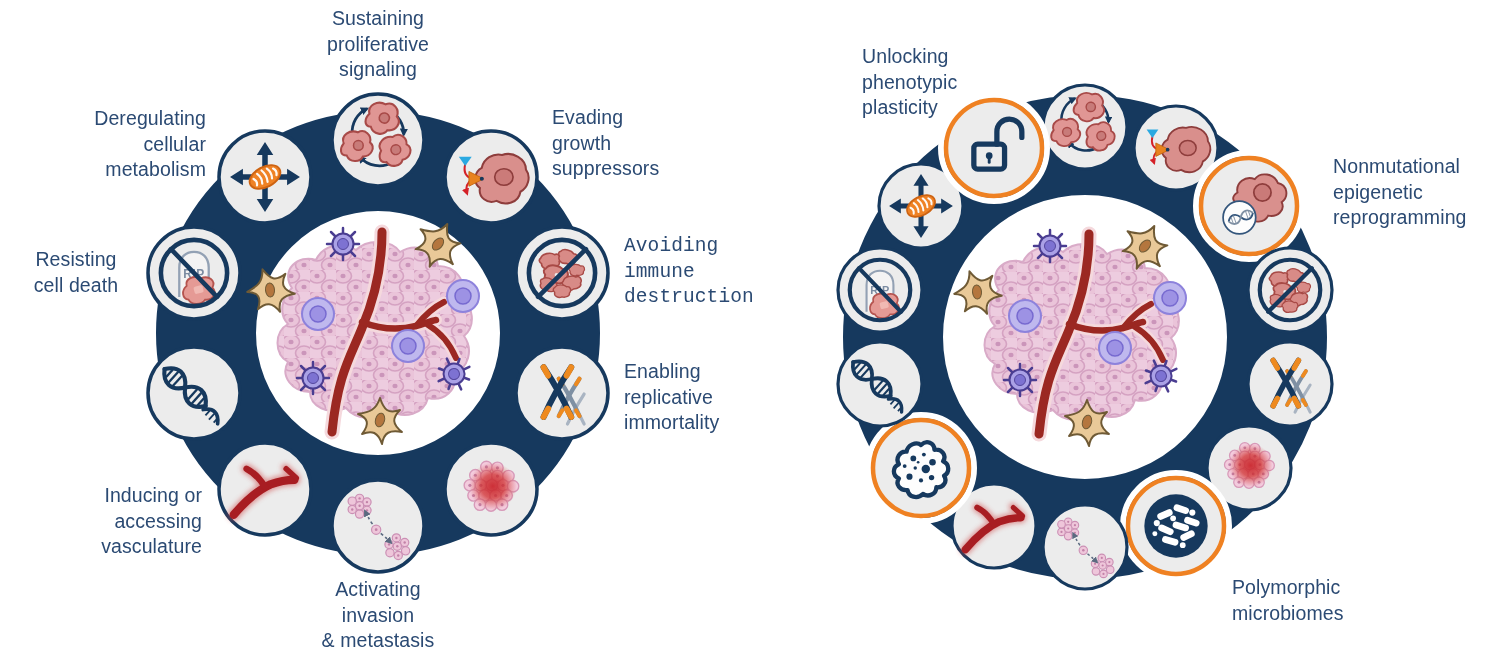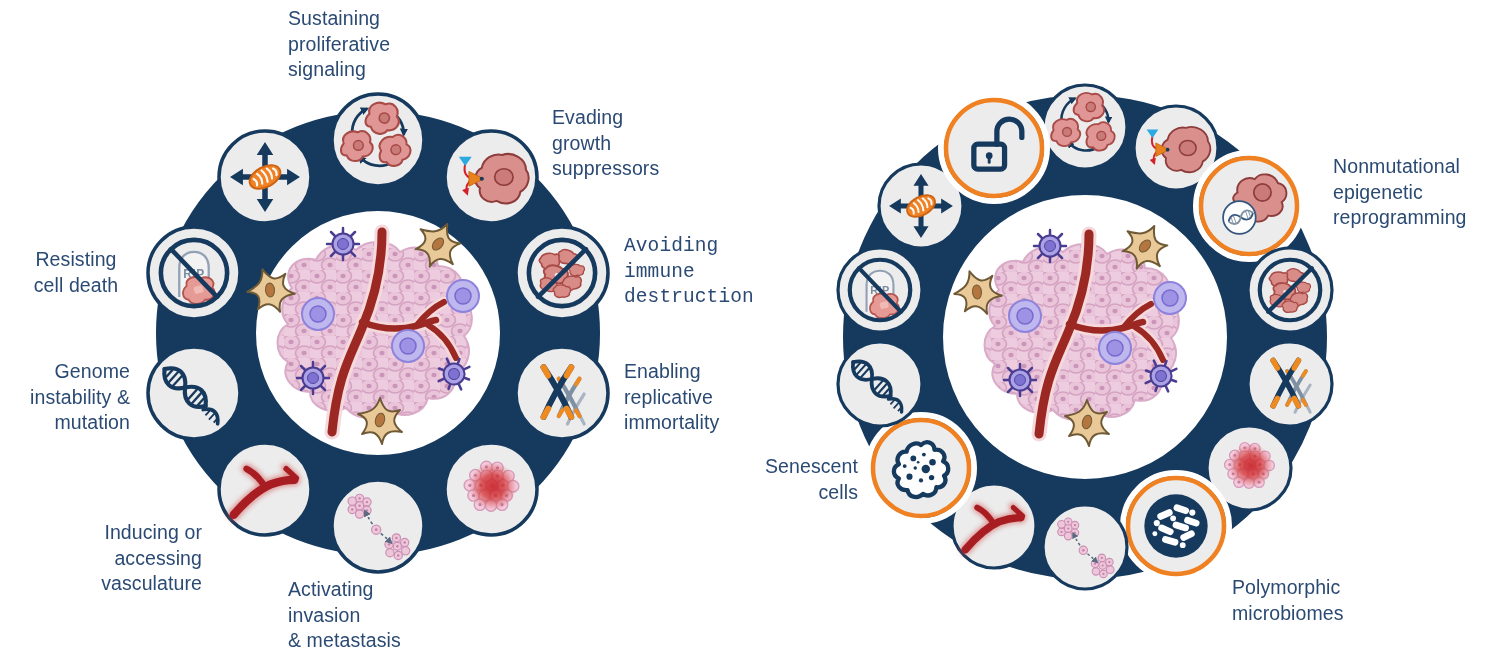--- a/index.html
+++ b/index.html
@@ -2,21 +2,21 @@
 <html><head>
 <meta charset="utf-8">
 <style>
   html,body{margin:0;padding:0;background:#ffffff;}
   .stage{position:relative;width:1500px;height:657px;background:#ffffff;overflow:hidden;
          font-family:"Liberation Sans",sans-serif;}
   svg.art{position:absolute;left:0;top:0;width:1500px;height:657px;}
   .lbl{position:absolute;white-space:pre-line;color:#2b4a73;font-size:19.5px;
        line-height:25.5px;letter-spacing:.1px;font-weight:400;}
   .lbl.r{text-align:right;}
-  .lbl.c{}
+  .lbl.c{text-align:center;}
   .lbl.l{text-align:left;}
 </style>
 </head>
 <body>
 
 <div class="stage">
 
 <svg class="art" viewBox="0 0 1500 657">
   <defs>
     <marker id="mnavy" markerUnits="userSpaceOnUse" markerWidth="9" markerHeight="9" refX="6.5" refY="4.5" orient="auto">
@@ -483,42 +483,43 @@
       <circle r="53" fill="none" stroke="#ffffff" stroke-width="6"></circle>
       <circle r="48" fill="#ececec" stroke="#ef8122" stroke-width="4.5"></circle>
       <use href="#icon-lock" x="-48" y="-48" width="96" height="96"></use>
     </g>
   </g>
 </svg>
 
 <div class="lbl c" style="left:288px;top:6px;width:180px;">Sustaining
 proliferative
 signaling</div>
+<div class="lbl r" style="left:30px;top:106px;width:176px;">Deregulating
+cellular
+metabolism</div>
 <div class="lbl l" style="left:552px;top:105px;width:160px;">Evading
 growth
 suppressors</div>
 <div class="lbl r" style="left:20px;top:247px;width:112px;text-align:center;">Resisting
 cell death</div>
 <div class="lbl l" style="left:624px;top:234px;width:150px;font-family:Liberation Mono, monospace;">Avoiding
 immune
 destruction</div>
-<div class="lbl r" style="left:18px;top:359px;width:112px;">Genome
-instability &amp;
-mutation</div>
 <div class="lbl l" style="left:624px;top:359px;width:150px;">Enabling
 replicative
 immortality</div>
-<div class="lbl r" style="left:80px;top:483px;width:122px;margin-top:37px;">Inducing or
+<div class="lbl r" style="left:80px;top:483px;width:122px;">Inducing or
 accessing
 vasculature</div>
 <div class="lbl c" style="left:288px;top:577px;width:180px;">Activating
 invasion
 &amp; metastasis</div>
 
+<div class="lbl l" style="left:862px;top:44px;width:150px;">Unlocking
+phenotypic
+plasticity</div>
 <div class="lbl l" style="left:1314px;top:154px;width:186px;margin-left:19px;">Nonmutational
 epigenetic
 reprogramming</div>
-<div class="lbl r" style="left:740px;top:454px;width:118px;">Senescent
-cells</div>
 <div class="lbl l" style="left:1232px;top:543px;width:170px;margin-top:32px;">Polymorphic
 microbiomes</div>
 
 </div>
 
 </body></html>

